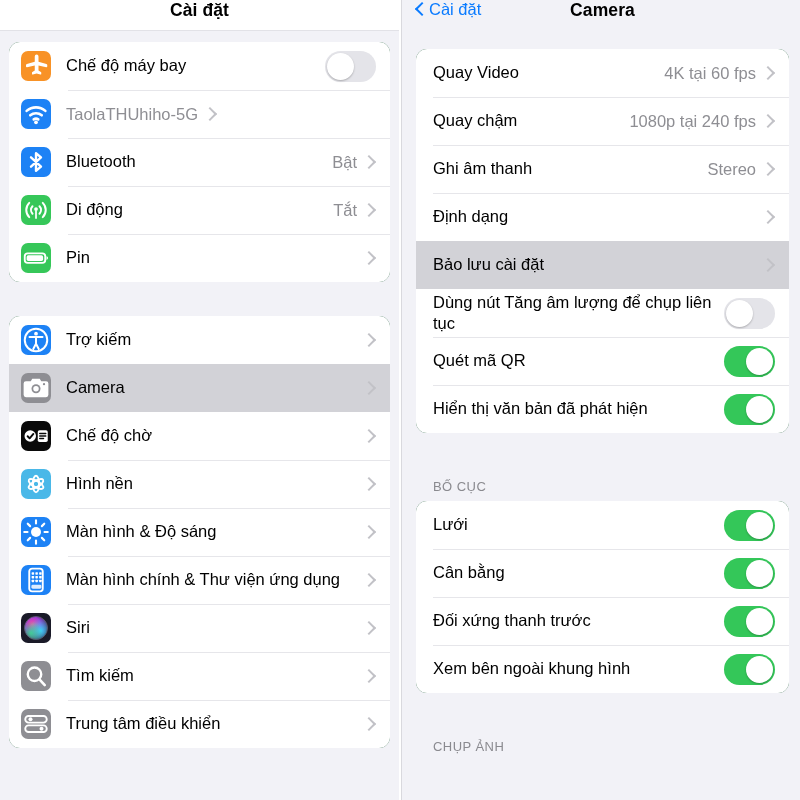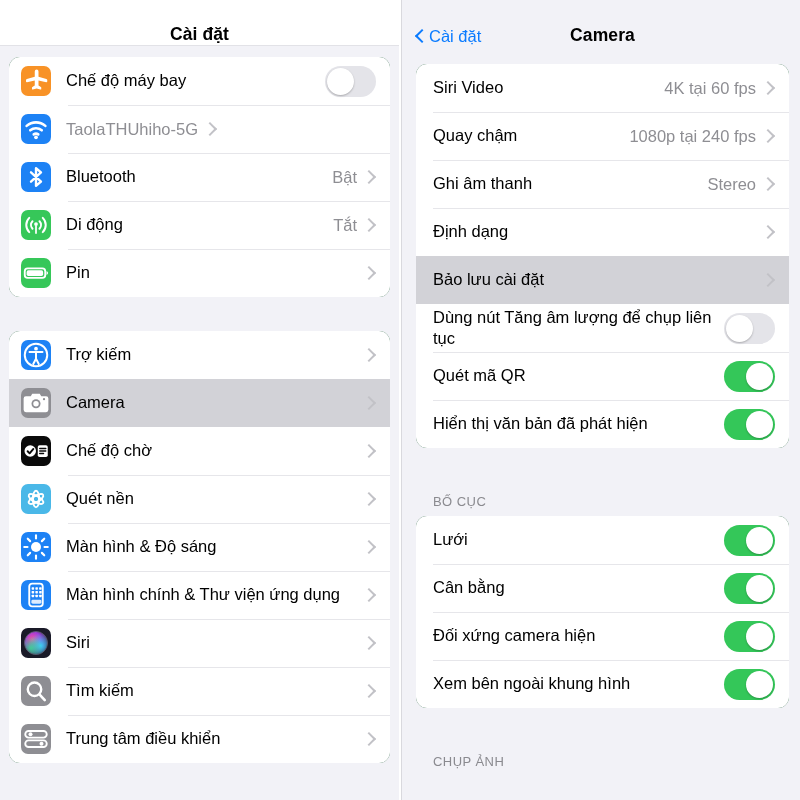--- a/index.html
+++ b/index.html
@@ -31,23 +31,23 @@
   }
   #pane-divider {
     position: absolute; left: 399px; top: 0;
     width: 6px; height: 800px;
     background: linear-gradient(to right,#ffffff 0,#ffffff 2px,#d9d9de 2px,#d9d9de 3px,#f2f2f7 3px,#f2f2f7 6px);
   }
 
   
   .navbar {
     position: relative;
-    height: 46px;
+    height: 31px;
     background: #ffffff;
-    display: flex; align-items: flex-end;
+    display: flex; align-items: flex-start;
     border-bottom: 1px solid #e2e2e7;
   }
   #sidebar .navbar { justify-content: center; }
   .nav-title {
     font-size: 17.5px; font-weight: bold; color: #000;
     letter-spacing: .1px;
   }
   #detail .navbar {
     background: #f2f2f7;
     border-bottom: none;
@@ -288,21 +288,21 @@
           <div class="app-icon" style="background: rgb(74, 184, 232);">
             <svg class="gi" viewBox="0 0 24 24">
               <g fill="none" stroke="#fff" stroke-width="1.45">
                 <circle cx="12" cy="12" r="2.5"></circle>
                 <ellipse cx="12" cy="12" rx="2.6" ry="6.6"></ellipse>
                 <ellipse cx="12" cy="12" rx="2.6" ry="6.6" transform="rotate(60 12 12)"></ellipse>
                 <ellipse cx="12" cy="12" rx="2.6" ry="6.6" transform="rotate(120 12 12)"></ellipse>
               </g>
             </svg>
           </div>
-          <span class="row-label">Quét nền</span>
+          <span class="row-label">Hình nền</span>
           <span class="chev"></span>
         </div>
         <div class="row">
           <div class="app-icon" style="background: rgb(29, 130, 245);">
             <svg class="gi" viewBox="0 0 24 24">
               <circle cx="12" cy="12" r="4" fill="#fff"></circle>
               <g stroke="#fff" stroke-width="1.7" stroke-linecap="round">
                 <path d="M12 2.6v2.6M12 18.8v2.6M2.6 12h2.6M18.8 12h2.6M5.4 5.4l1.9 1.9M16.7 16.7l1.9 1.9M18.6 5.4l-1.9 1.9M7.3 16.7l-1.9 1.9"></path>
               </g>
             </svg>
@@ -389,21 +389,21 @@
     <div class="navbar">
       <div class="back-btn">
         <span class="chev-back"></span>
         <span class="back-label">Cài đặt</span>
       </div>
       <span class="nav-title">Camera</span>
     </div>
     <div class="gap-md"></div>
     <div class="card" id="det-card-1">
         <div class="row">
-          <span class="row-label">Siri Video</span>
+          <span class="row-label">Quay Video</span>
           <span class="row-value">4K tại 60 fps</span>
           <span class="chev"></span>
         </div>
         <div class="row">
           <span class="row-label">Quay chậm</span>
           <span class="row-value">1080p tại 240 fps</span>
           <span class="chev"></span>
         </div>
         <div class="row">
           <span class="row-label">Ghi âm thanh</span>
@@ -446,21 +446,21 @@
             <div class="knob"></div>
           </div>
         </div>
         <div class="row">
           <span class="row-label">Cân bằng</span>
           <div class="toggle on">
             <div class="knob"></div>
           </div>
         </div>
         <div class="row">
-          <span class="row-label">Đối xứng camera hiện</span>
+          <span class="row-label">Đối xứng thanh trước</span>
           <div class="toggle on">
             <div class="knob"></div>
           </div>
         </div>
         <div class="row">
           <span class="row-label">Xem bên ngoài khung hình</span>
           <div class="toggle on">
             <div class="knob"></div>
           </div>
         </div>

